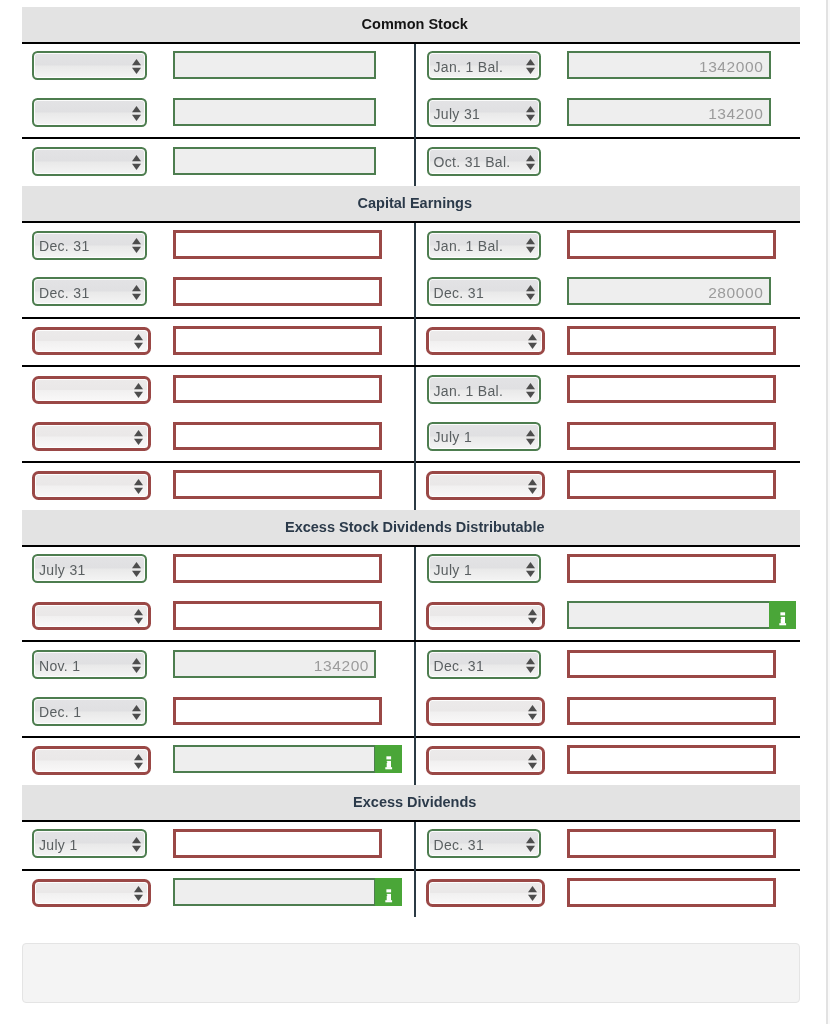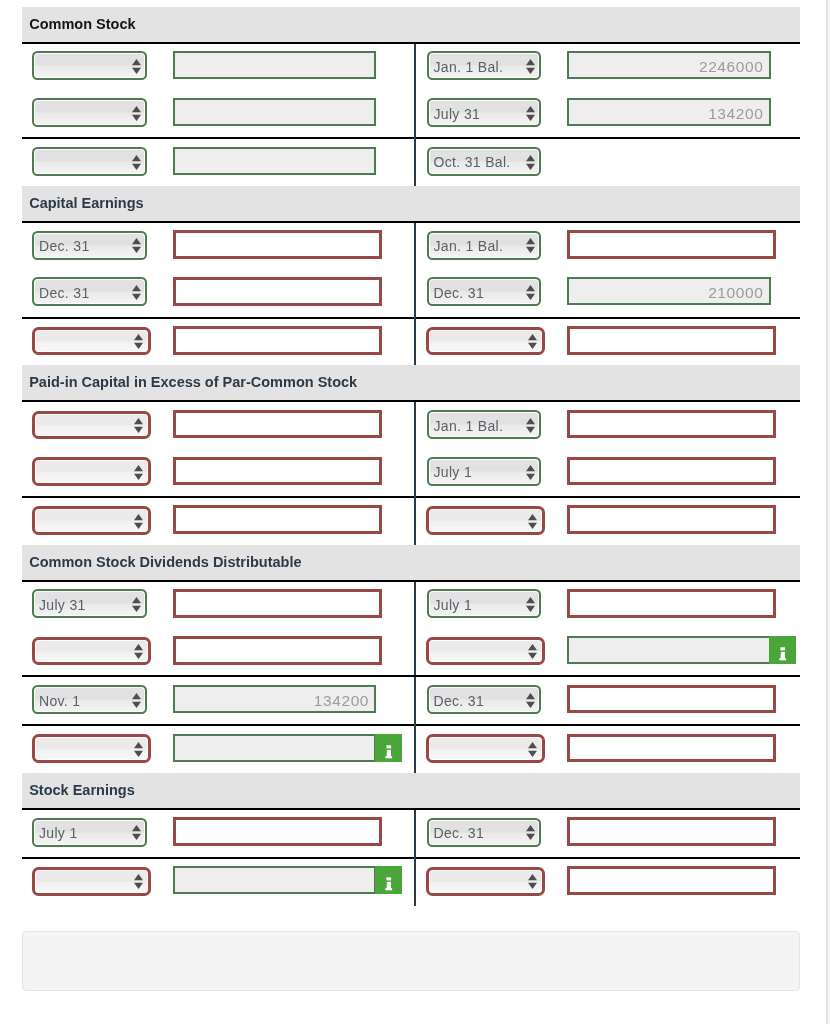--- a/index.html
+++ b/index.html
@@ -7,21 +7,21 @@
     font-family:"Liberation Sans",sans-serif;
     width:830px;height:1024px;overflow:hidden;
     -webkit-font-smoothing:antialiased;
   }
   .viewport{position:absolute;left:0;top:0;width:825.8px;height:1024px;overflow:hidden;background:#fff;}
   .page{position:absolute;left:22px;top:6.6px;width:778.3px;}
 
   
   .sec-title{
     background:#e3e3e3;color:#2b3a4a;
-    font-size:14.5px;font-weight:bold;
+    font-size:14.5px;font-weight:bold;text-align:center;
     height:35px;line-height:35.5px;
     letter-spacing:0px;padding-left:7.2px;box-sizing:border-box;
   }
   .rule{height:2px;background:#000;}
 
   
   .rows{position:relative;}
   .row{position:relative;height:46.8px;}
 
   
@@ -109,21 +109,21 @@
               <span class="inp-val"></span>
             </div>
             <div class="sel r-sel">
               <span class="sel-val">Jan. 1 Bal.</span>
               <span class="arrows"><svg viewBox="0 0 9 15" width="9" height="15">
                   <path d="M4.5 0 L9 6.2 L0 6.2 Z" fill="#4d4d4d"></path>
                   <path d="M4.5 15 L9 8.8 L0 8.8 Z" fill="#4d4d4d"></path>
                 </svg></span>
             </div>
             <div class="inp r-inp">
-              <span class="inp-val">2246000</span>
+              <span class="inp-val">1342000</span>
             </div>
           </div>
           <div class="row">
             <div class="sel l-sel">
               <span class="sel-val"></span>
               <span class="arrows"><svg viewBox="0 0 9 15" width="9" height="15">
                   <path d="M4.5 0 L9 6.2 L0 6.2 Z" fill="#4d4d4d"></path>
                   <path d="M4.5 15 L9 8.8 L0 8.8 Z" fill="#4d4d4d"></path>
                 </svg></span>
             </div>
@@ -202,21 +202,21 @@
               <span class="inp-val"></span>
             </div>
             <div class="sel r-sel">
               <span class="sel-val">Dec. 31</span>
               <span class="arrows"><svg viewBox="0 0 9 15" width="9" height="15">
                   <path d="M4.5 0 L9 6.2 L0 6.2 Z" fill="#4d4d4d"></path>
                   <path d="M4.5 15 L9 8.8 L0 8.8 Z" fill="#4d4d4d"></path>
                 </svg></span>
             </div>
             <div class="inp r-inp">
-              <span class="inp-val">210000</span>
+              <span class="inp-val">280000</span>
             </div>
           </div>
           <div class="rule subtotal"></div>
           <div class="row">
             <div class="sel err l-sel">
               <span class="sel-val"></span>
               <span class="arrows"><svg viewBox="0 0 9 15" width="9" height="15">
                   <path d="M4.5 0 L9 6.2 L0 6.2 Z" fill="#4d4d4d"></path>
                   <path d="M4.5 15 L9 8.8 L0 8.8 Z" fill="#4d4d4d"></path>
                 </svg></span>
@@ -231,21 +231,20 @@
                   <path d="M4.5 15 L9 8.8 L0 8.8 Z" fill="#4d4d4d"></path>
                 </svg></span>
             </div>
             <div class="inp err r-inp">
               <span class="inp-val"></span>
             </div>
           </div>
         </div>
       </div>
       <div class="sec">
-        <div class="sec-title">Paid-in Capital in Excess of Par-Common Stock</div>
         <div class="rule"></div>
         <div class="rows">
           <div class="divider-v"></div>
           <div class="row">
             <div class="sel err l-sel">
               <span class="sel-val"></span>
               <span class="arrows"><svg viewBox="0 0 9 15" width="9" height="15">
                   <path d="M4.5 0 L9 6.2 L0 6.2 Z" fill="#4d4d4d"></path>
                   <path d="M4.5 15 L9 8.8 L0 8.8 Z" fill="#4d4d4d"></path>
                 </svg></span>
@@ -305,21 +304,21 @@
                   <path d="M4.5 15 L9 8.8 L0 8.8 Z" fill="#4d4d4d"></path>
                 </svg></span>
             </div>
             <div class="inp err r-inp">
               <span class="inp-val"></span>
             </div>
           </div>
         </div>
       </div>
       <div class="sec">
-        <div class="sec-title">Common Stock Dividends Distributable</div>
+        <div class="sec-title">Excess Stock Dividends Distributable</div>
         <div class="rule"></div>
         <div class="rows">
           <div class="divider-v"></div>
           <div class="row">
             <div class="sel l-sel">
               <span class="sel-val">July 31</span>
               <span class="arrows"><svg viewBox="0 0 9 15" width="9" height="15">
                   <path d="M4.5 0 L9 6.2 L0 6.2 Z" fill="#4d4d4d"></path>
                   <path d="M4.5 15 L9 8.8 L0 8.8 Z" fill="#4d4d4d"></path>
                 </svg></span>
@@ -390,20 +389,42 @@
               <span class="sel-val">Dec. 31</span>
               <span class="arrows"><svg viewBox="0 0 9 15" width="9" height="15">
                   <path d="M4.5 0 L9 6.2 L0 6.2 Z" fill="#4d4d4d"></path>
                   <path d="M4.5 15 L9 8.8 L0 8.8 Z" fill="#4d4d4d"></path>
                 </svg></span>
             </div>
             <div class="inp err r-inp">
               <span class="inp-val"></span>
             </div>
           </div>
+          <div class="row">
+            <div class="sel l-sel">
+              <span class="sel-val">Dec. 1</span>
+              <span class="arrows"><svg viewBox="0 0 9 15" width="9" height="15">
+                  <path d="M4.5 0 L9 6.2 L0 6.2 Z" fill="#4d4d4d"></path>
+                  <path d="M4.5 15 L9 8.8 L0 8.8 Z" fill="#4d4d4d"></path>
+                </svg></span>
+            </div>
+            <div class="inp err l-inp">
+              <span class="inp-val"></span>
+            </div>
+            <div class="sel err r-sel">
+              <span class="sel-val"></span>
+              <span class="arrows"><svg viewBox="0 0 9 15" width="9" height="15">
+                  <path d="M4.5 0 L9 6.2 L0 6.2 Z" fill="#4d4d4d"></path>
+                  <path d="M4.5 15 L9 8.8 L0 8.8 Z" fill="#4d4d4d"></path>
+                </svg></span>
+            </div>
+            <div class="inp err r-inp">
+              <span class="inp-val"></span>
+            </div>
+          </div>
           <div class="rule subtotal"></div>
           <div class="row">
             <div class="sel err l-sel">
               <span class="sel-val"></span>
               <span class="arrows"><svg viewBox="0 0 9 15" width="9" height="15">
                   <path d="M4.5 0 L9 6.2 L0 6.2 Z" fill="#4d4d4d"></path>
                   <path d="M4.5 15 L9 8.8 L0 8.8 Z" fill="#4d4d4d"></path>
                 </svg></span>
             </div>
             <div class="inp info l-inp">
@@ -425,21 +446,21 @@
                   <path d="M4.5 15 L9 8.8 L0 8.8 Z" fill="#4d4d4d"></path>
                 </svg></span>
             </div>
             <div class="inp err r-inp">
               <span class="inp-val"></span>
             </div>
           </div>
         </div>
       </div>
       <div class="sec">
-        <div class="sec-title">Stock Earnings</div>
+        <div class="sec-title">Excess Dividends</div>
         <div class="rule"></div>
         <div class="rows">
           <div class="divider-v"></div>
           <div class="row">
             <div class="sel l-sel">
               <span class="sel-val">July 1</span>
               <span class="arrows"><svg viewBox="0 0 9 15" width="9" height="15">
                   <path d="M4.5 0 L9 6.2 L0 6.2 Z" fill="#4d4d4d"></path>
                   <path d="M4.5 15 L9 8.8 L0 8.8 Z" fill="#4d4d4d"></path>
                 </svg></span>

